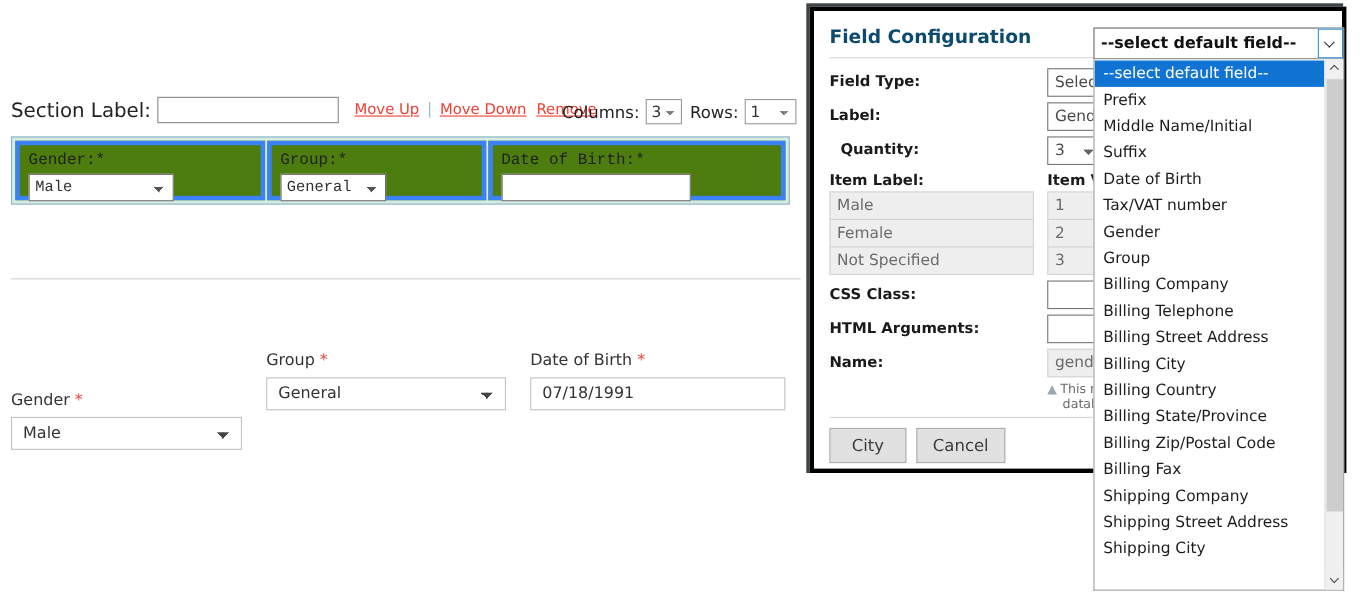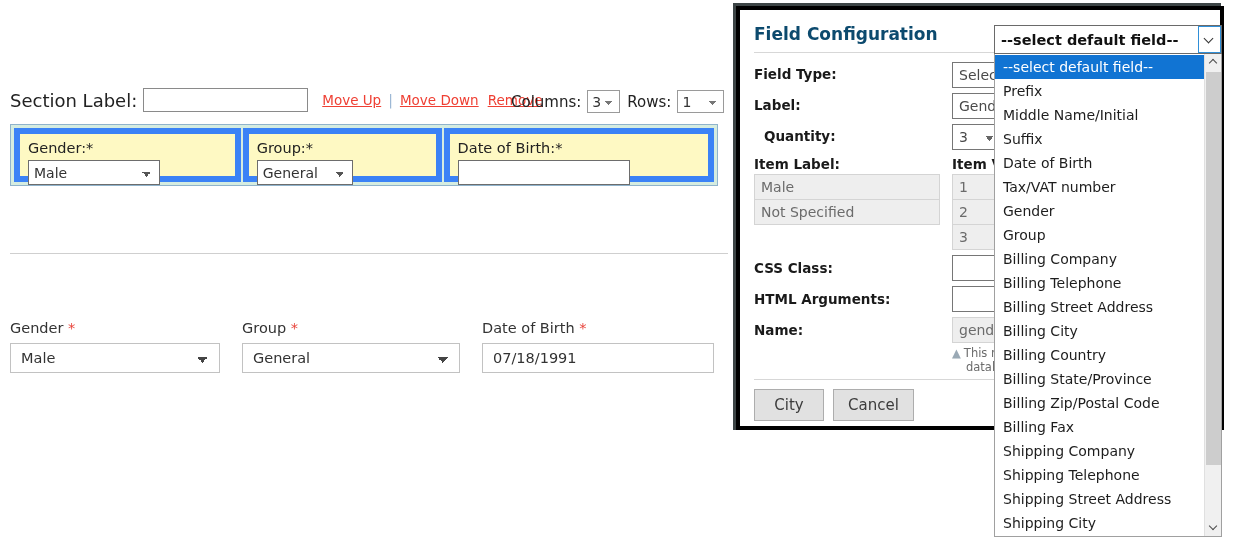--- a/index.html
+++ b/index.html
@@ -50,22 +50,22 @@
   .mini-sel.w-cols { width: 33px; }
   .mini-sel.w-rows { width: 47px; }
 
   .section-box {
     position: absolute; left: 10px; top: 124px;
     width: 708px; height: 62px;
     border: 1px solid #8fb3cc; background: #d5ece0;
     display: flex; padding: 3px;
   }
   .fieldcell {
-    border: 6px solid #3b82f6; background: #fef9c3;
-    padding: 6px 8px 0 8px; position: relative;
+    border: 4px solid #3b82f6; background: #4d7c0f;
+    padding: 6px 8px 0 8px; position: relative; font-family: Liberation Mono, monospace;
   }
   .fieldcell.c1 { width: 228px; }
   .fieldcell.c2 { width: 200px; margin-left: 2px; }
   .fieldcell.c3 { width: 272px; margin-left: 2px; }
   .fc-label { font-size: 14.5px; color: #222; margin-bottom: 4px; }
   .fc-sel {
     -webkit-appearance: none; appearance: none;
     border: 1px solid #6d6d6d; background: #fff;
     height: 25px; font-size: 14px; color: #333; padding: 0 20px 0 5px;
     font-family: inherit;
@@ -85,21 +85,21 @@
   }
 
   .hr-divider {
     position: absolute; left: 10px; top: 253px; width: 718px;
     height: 1px; background: #cfcfcf;
   }
 
   
   .preview { position: absolute; left: 10px; top: 320px; display: flex; }
   .pv-col { margin-right: 22px; }
-  .pv-col.c1 { width: 210px; }
+  .pv-col.c1 { width: 210px; margin-top: 36px; }
   .pv-col.c2 { width: 218px; }
   .pv-col.c3 { width: 232px; }
   .pv-label { font-size: 14.5px; color: #333; margin-bottom: 7px; }
   .pv-req { color: #e8453c; }
   .pv-sel {
     -webkit-appearance: none; appearance: none;
     width: 100%; height: 30px;
     border: 1px solid #c2c2c2; background: #fff;
     font-size: 14.5px; color: #333; padding: 0 24px 0 10px;
     font-family: inherit;
@@ -340,20 +340,21 @@
       </div>
       <select class="d-select" style="position:absolute; left:212px; top:114px; width:52px;">
         <option>3</option>
       </select>
 
       <div class="dlg-lbl" style="position:absolute; left:14px; top:146px;">Item Label:</div>
       <div class="dlg-lbl" style="position:absolute; left:212px; top:146px;">Item Va</div>
 
       <div class="items-col" style="left:14px; top:164px; width:186px;">
         <div class="item-cell" style="margin-top:0">Male</div>
+        <div class="item-cell">Female</div>
         <div class="item-cell">Not Specified</div>
       </div>
 
       <div class="items-col" style="left:212px; top:164px; width:110px;">
         <div class="item-cell" style="margin-top:0">1</div>
         <div class="item-cell">2</div>
         <div class="item-cell">3</div>
       </div>
 
       <div class="dlg-row" style="left:14px; top:250px;">
@@ -403,21 +404,20 @@
           <div class="opt">Group</div>
           <div class="opt">Billing Company</div>
           <div class="opt">Billing Telephone</div>
           <div class="opt">Billing Street Address</div>
           <div class="opt">Billing City</div>
           <div class="opt">Billing Country</div>
           <div class="opt">Billing State/Province</div>
           <div class="opt">Billing Zip/Postal Code</div>
           <div class="opt">Billing Fax</div>
           <div class="opt">Shipping Company</div>
-          <div class="opt">Shipping Telephone</div>
           <div class="opt">Shipping Street Address</div>
           <div class="opt">Shipping City</div>
         </div>
       <div class="sbar">
         <div class="sbar-up">
             <span class="arw up"></span>
           </div>
         <div class="sbar-thumb"></div>
         <div class="sbar-down">
             <span class="arw down"></span>

